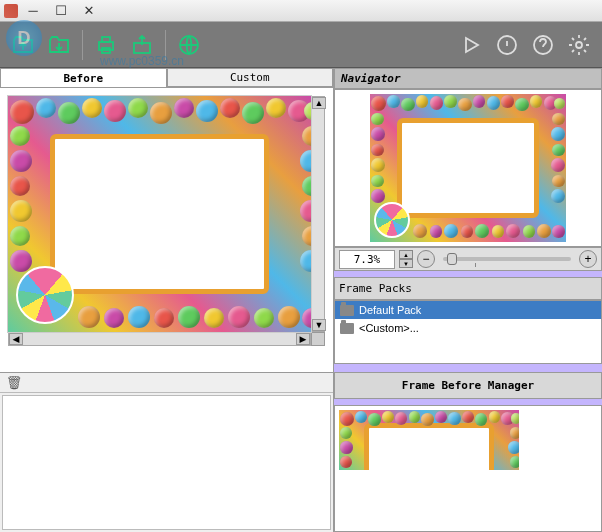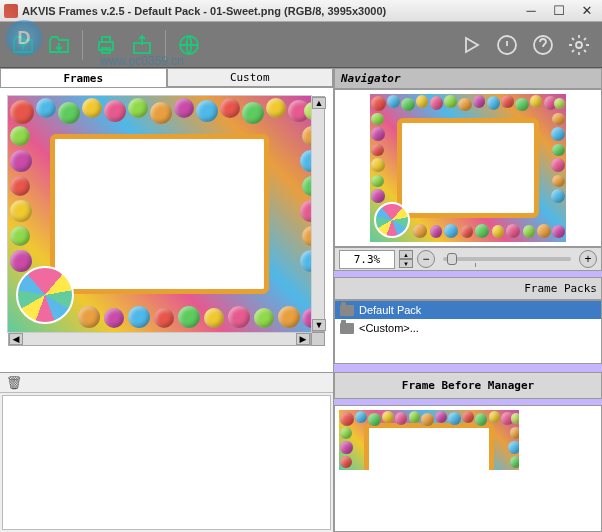--- a/index.html
+++ b/index.html
@@ -43,41 +43,40 @@
 .nav-img{width:196px;height:148px;position:relative;overflow:hidden}
 .zoom-row{display:flex;align-items:center;height:24px;background:#e0e0e0;border:1px solid #999;padding:0 4px;gap:4px}
 .zoom-val{width:56px;border:1px solid #999;background:#fff;text-align:center;font-family:monospace;padding:2px}
 .zoom-spin{width:14px;display:flex;flex-direction:column}
 .spin-btn{height:9px;background:#d0d0d0;border:1px solid #888;font-size:6px;display:flex;align-items:center;justify-content:center}
 .zoom-btn{width:18px;height:18px;border:1px solid #888;background:#d8d8d8;border-radius:9px;display:flex;align-items:center;justify-content:center;font-size:12px}
 .zoom-slider{flex:1;height:4px;background:#bbb;border-radius:2px;position:relative;margin:0 4px}
 .zoom-thumb{position:absolute;left:3%;top:-4px;width:10px;height:12px;background:#d8d8d8;border:1px solid #777;border-radius:3px}
 .zoom-tick{position:absolute;left:25%;top:6px;width:1px;height:4px;background:#888}
 .packs-panel{margin-top:6px;display:flex;flex-direction:column}
-.packs-title{background:#d8d8d8;border:1px solid #999;text-align:right;padding:4px;font-family:monospace;font-size:11px}
+.packs-title{background:#d8d8d8;border:1px solid #999;text-align:left;padding:4px;font-family:monospace;font-size:11px}
 .packs-list{background:#fff;border:1px solid #999;height:64px;overflow:auto}
 .pack-item{display:flex;align-items:center;padding:3px 5px;gap:5px;font-family:monospace;font-size:11px}
 .pack-item.sel{background:#3d7cc4;color:#fff}
 .folder-ico{width:14px;height:11px;background:#888;border-radius:1px;position:relative}
 .folder-ico::before{content:"";position:absolute;top:-3px;left:1px;width:5px;height:3px;background:#888;border-radius:1px 1px 0 0}
 .packs-mgr{background:#d8d8d8;border:1px solid #999;text-align:center;padding:6px;font-family:monospace;font-weight:bold;margin-top:8px;cursor:pointer;font-size:11px}
 .frames-preview{flex:1;background:#fff;border:1px solid #999;margin-top:6px;padding:4px;overflow:hidden}
 .frame-thumb{width:180px;height:60px;overflow:hidden;position:relative}
 </style>
 </head>
 <body>
 
 <div class="watermark">
   <div class="wm-logo">D</div>
 </div>
 <div class="wm-url">www.pc0359.cn</div>
 
 <div class="titlebar">
   <div class="app-icon"></div>
-  <div class="title-text">AKVIS Frames v.2.5 - Default Pack - 01-Sweet.png (RGB/8, 3995x3000)</div>
   <div class="win-btns">
     <div class="win-btn">─</div>
     <div class="win-btn">☐</div>
     <div class="win-btn">✕</div>
   </div>
 </div>
 
 <div class="toolbar">
   <div class="tb-icon">
       <svg width="24" height="24" viewBox="0 0 24 24">
@@ -132,21 +131,21 @@
       <svg width="24" height="24" viewBox="0 0 24 24">
         <circle cx="12" cy="12" r="3"></circle>
         <path d="M12 2v3M12 19v3M2 12h3M19 12h3M5 5l2 2M17 17l2 2M5 19l2-2M17 7l2-2"></path>
       </svg>
     </div>
 </div>
 
 <div class="main">
   <div class="left">
     <div class="tabs">
-      <div class="tab active">Frames</div>
+      <div class="tab active">Before</div>
       <div class="tab">Custom</div>
     </div>
     <div class="canvas-area">
       <div style="display:flex">
         <div class="canvas">
           <div class="candy-frame" id="candy-main">
             <div class="inner-frame"></div>
             <div class="lollipop"></div>
           <div class="candy" style="background: rgb(232, 85, 74); left: 2px; top: 4px; width: 24px; height: 24px; box-shadow: rgba(0, 0, 0, 0.3) -2px -2px 4px inset, rgba(255, 255, 255, 0.5) 2px 2px 4px inset;"></div>
               <div class="candy" style="background: rgb(79, 184, 232); left: 28px; top: 2px; width: 20px; height: 20px; box-shadow: rgba(0, 0, 0, 0.3) -2px -2px 4px inset, rgba(255, 255, 255, 0.5) 2px 2px 4px inset;"></div>

